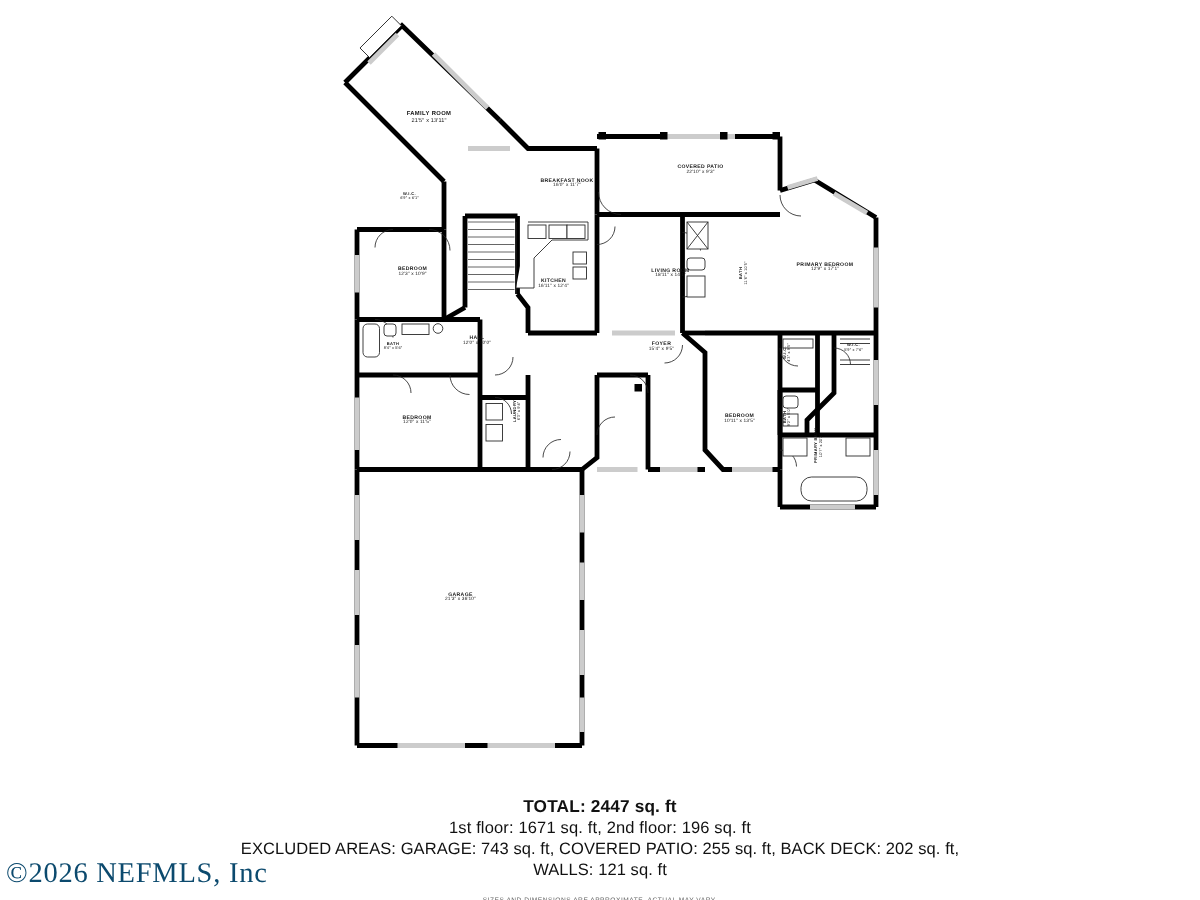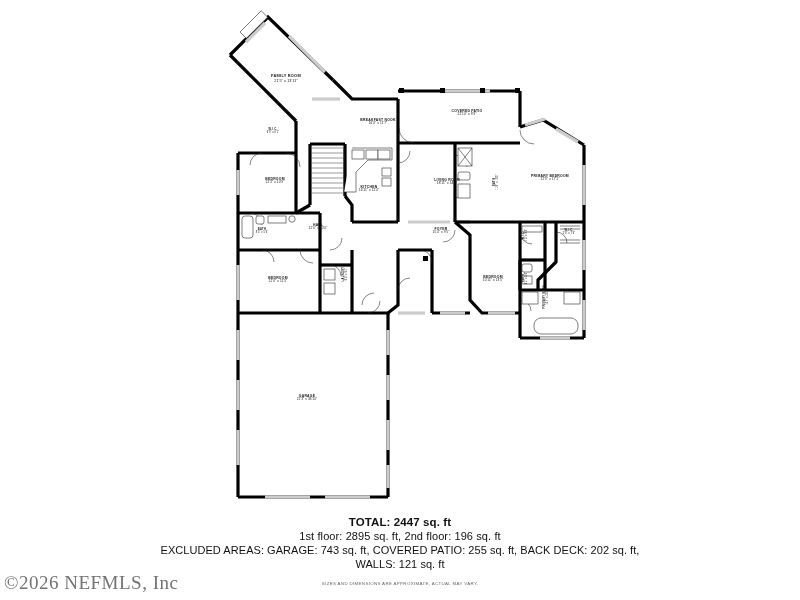--- a/index.html
+++ b/index.html
@@ -4,21 +4,21 @@
 <style>
   html,body{margin:0;padding:0;background:#ffffff;}
   body{width:800px;height:600px;overflow:hidden;
        font-family:"Liberation Sans","DejaVu Sans",sans-serif;color:#111;}
   #page{position:relative;width:800px;height:600px;background:#fff;}
 
   
   #watermark{
     position:absolute;left:4px;bottom:6px;
     font-family:"Liberation Serif","DejaVu Serif",serif;
-    font-size:19px;letter-spacing:.5px;color:#737373;
+    font-size:19px;letter-spacing:.5px;color:#0c4a6e;
     user-select:none;white-space:nowrap;
   }
 
   
   #plan{position:absolute;left:0;top:0;width:800px;height:515px;}
   #plan svg{display:block;width:800px;height:515px;}
 
   
   .rlabel{position:absolute;text-align:center;line-height:1.18;
           color:#141414;white-space:nowrap;pointer-events:none;
@@ -26,21 +26,21 @@
   .rlabel .nm{font-size:3.4px;letter-spacing:.25px;font-weight:600;display:block;}
   .rlabel .dm{font-size:3.2px;letter-spacing:.1px;display:block;}
   .rlabel.big .nm{font-size:3.9px;}
   .rlabel.big .dm{font-size:3.7px;}
   .rlabel.tiny .nm{font-size:2.7px;}
   .rlabel.tiny .dm{font-size:2.6px;}
   .rlabel.vert{transform:translate(-50%,-50%) rotate(-90deg);}
 
   
   #footer{position:absolute;left:0;top:516px;width:800px;text-align:center;}
-  #tot{font-size:11.5px;font-weight:bold;color:#111;margin-bottom:2px;letter-spacing:.1px;}
+  #tot{font-size:11.5px;font-weight:bold;color:#111;margin-bottom:2px;letter-spacing:.1px;margin-top:16px;}
   #flr{font-size:11px;color:#111;margin-bottom:2px;letter-spacing:.1px;}
   #exc{font-size:11px;color:#111;letter-spacing:.05px;line-height:1.25;}
   #disc{font-size:4.4px;color:#666;margin-top:9px;letter-spacing:.35px;}
 </style>
 </head>
 <body>
 
 <div id="page">
 
   <div id="plan">
@@ -313,21 +313,21 @@
         </div>
         <div class="rlabel" style="left: 307px; top: 398px;">
           <span class="nm">GARAGE</span>
           <span class="dm">21'3" x 36'10"</span>
         </div>
       </div>
   </div>
 
   <div id="footer">
     <div id="tot">TOTAL: 2447 sq. ft</div>
-    <div id="flr">1st floor: 2895 sq. ft, 2nd floor: 196 sq. ft</div>
+    <div id="flr">1st floor: 1671 sq. ft, 2nd floor: 196 sq. ft</div>
     <div id="exc">
       <span>EXCLUDED AREAS: GARAGE: 743 sq. ft, COVERED PATIO: 255 sq. ft, BACK DECK: 202 sq. ft,</span><br>
       <span>WALLS: 121 sq. ft</span>
     </div>
     <div id="disc">SIZES AND DIMENSIONS ARE APPROXIMATE, ACTUAL MAY VARY.</div>
   </div>
 
   <div id="watermark">©2026 NEFMLS, Inc</div>
 
 </div>

